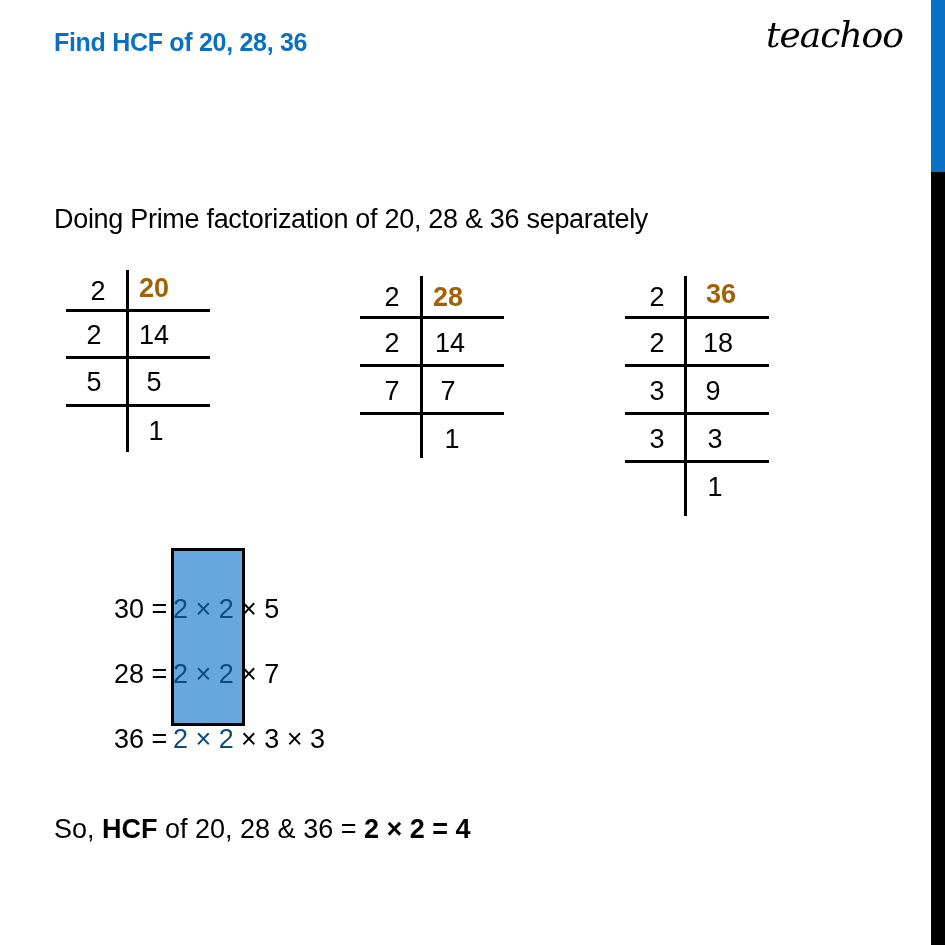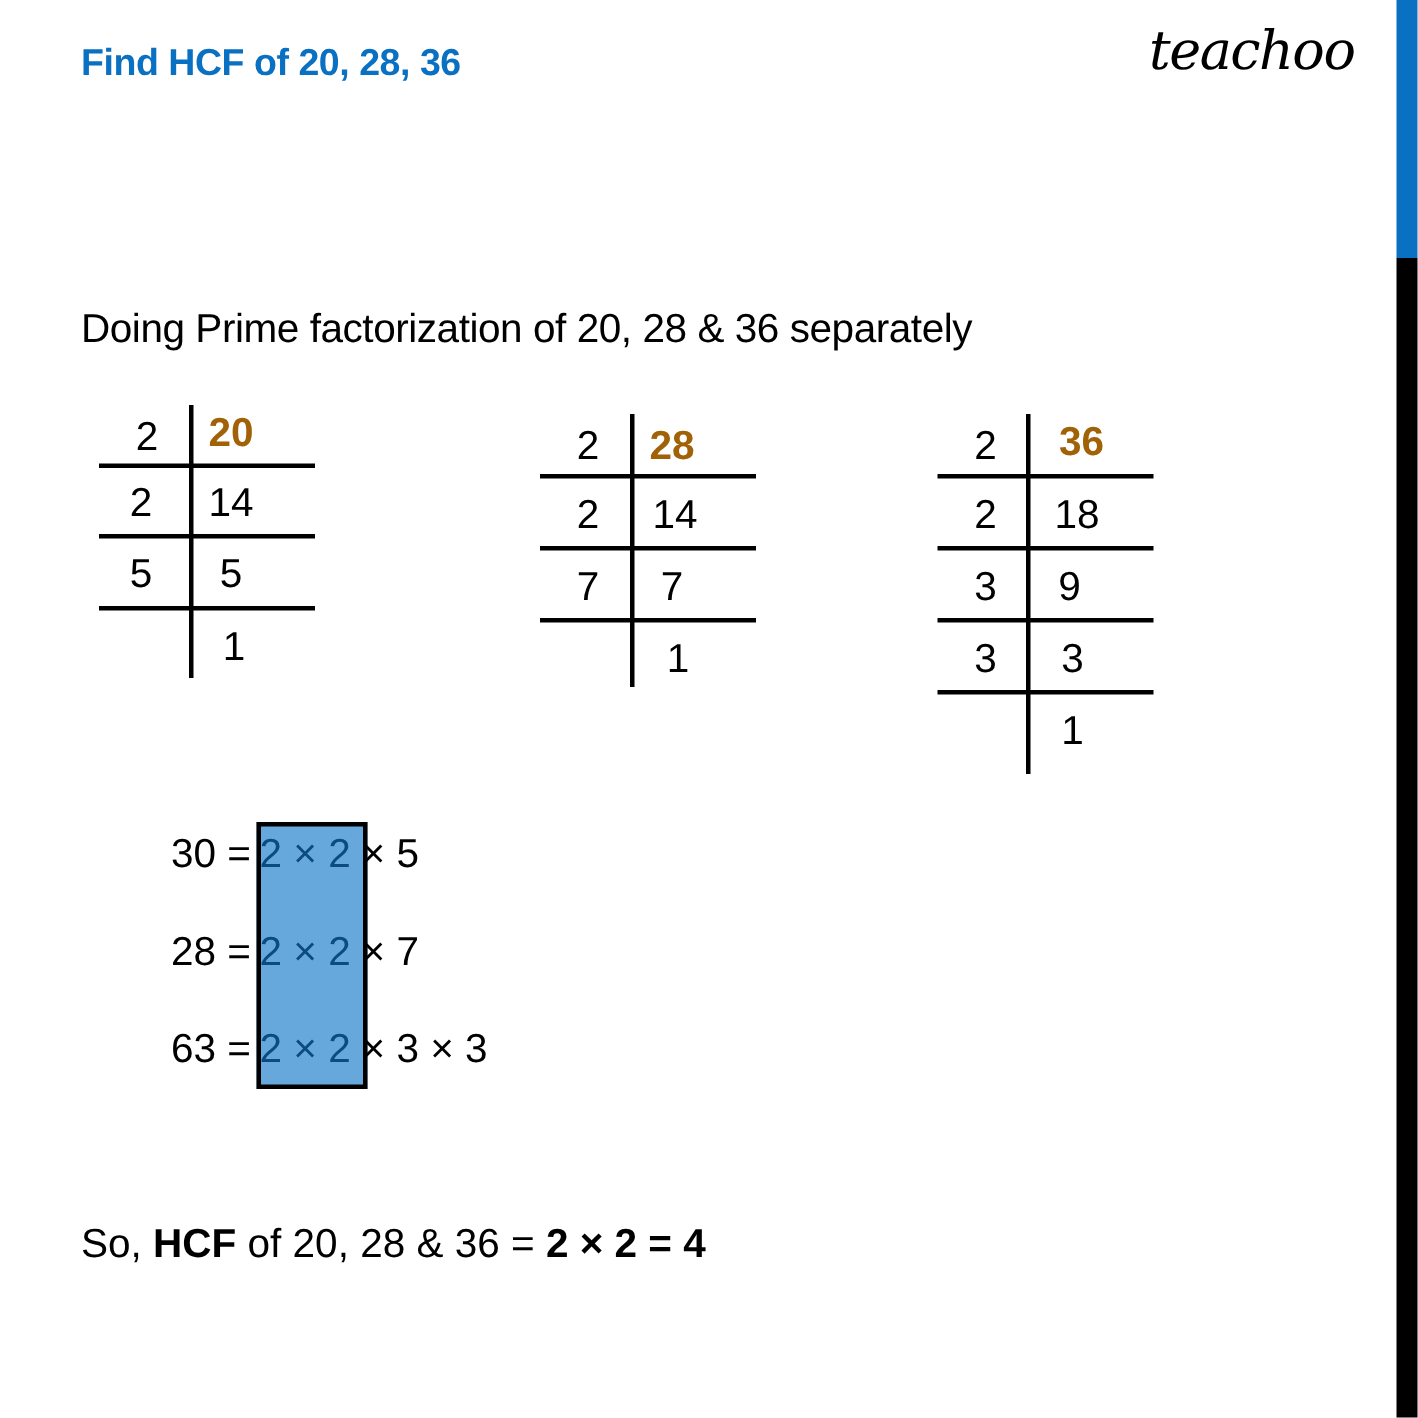--- a/index.html
+++ b/index.html
@@ -30,21 +30,21 @@
   .ladder .hline { position: absolute; height: 3px; background: #000; }
   .ladder .cell { position: absolute; font-size: 27px; text-align: center; width: 40px; line-height: 30px; }
   .ladder .cell.first { color: #a16207; font-weight: bold; }
   .eq {
     position: absolute; left: 114px; font-size: 27px; white-space: nowrap;
   }
   .hl-box {
     position: absolute; left: 171px; top: 548px; width: 74px; height: 178px;
     background: #66a8dc; border: 3px solid #000; box-sizing: border-box;
   }
-  .eq .common { color: #0c4a80; }
+  .eq .common { color: #0c4a80; margin-top: 40px; }
   .eq span { display: inline-block; }
   .conclusion {
     position: absolute; left: 54px; top: 814px; font-size: 27px; white-space: nowrap;
   }
   .conclusion b { font-weight: bold; }
 </style>
 </head>
 <body>
 
 <div class="title">Find HCF of 20, 28, 36</div>
@@ -101,16 +101,16 @@
 
 <div class="hl-box"></div>
 
 <div class="eq" style="top:554px;">
   <span style="width:59px;">30 =</span><span class="common" style="width:68px;">2 × 2</span><span>× 5</span>
 </div>
 <div class="eq" style="top:619px;">
   <span style="width:59px;">28 =</span><span class="common" style="width:68px;">2 × 2</span><span>× 7</span>
 </div>
 <div class="eq" style="top:684px;">
-  <span style="width:59px;">63 =</span><span class="common" style="width:68px;">2 × 2</span><span>× 3 × 3</span>
+  <span style="width:59px;">36 =</span><span class="common" style="width:68px;">2 × 2</span><span>× 3 × 3</span>
 </div>
 
 <div class="conclusion"><span>So, </span><b>HCF</b><span> of 20, 28 &amp; 36 = </span><b>2 × 2 = 4</b></div>
 
 </body></html>

